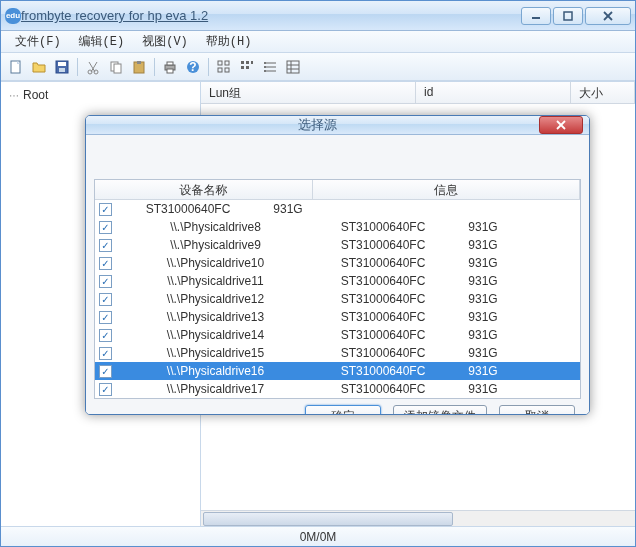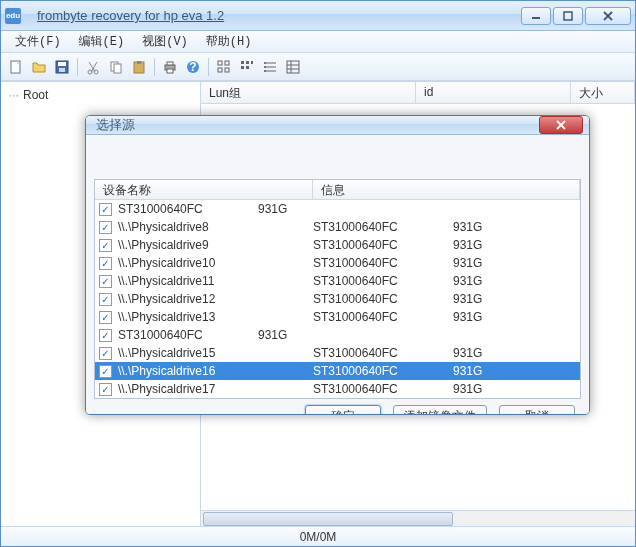--- a/index.html
+++ b/index.html
@@ -3,21 +3,21 @@
 <meta charset="utf-8">
 <style>
 * { box-sizing: border-box; margin: 0; padding: 0; font-family: "Microsoft YaHei", "SimSun", Tahoma, sans-serif; font-size: 12px; }
 body { background: #fff; width: 636px; height: 547px; overflow: hidden; position: relative; }
 
 
 .main-window { width: 636px; height: 547px; border: 1px solid #5a8fce; background: #fff; display: flex; flex-direction: column; }
 
 
 .titlebar { height: 30px; background: linear-gradient(to bottom, #e8f1fb 0%, #d3e5f8 45%, #bcd7f2 46%, #d7e8fa 100%); display: flex; align-items: center; padding: 0 4px; border-bottom: 1px solid #9bb8d9; }
-.titlebar .app-icon { width: 16px; height: 16px; background: #4a90d9; border-radius: 2px; margin-right: 16px; display: flex; align-items: center; justify-content: center; color: #fff; font-size: 8px; font-weight: bold; }
+.titlebar .app-icon { width: 16px; height: 16px; background: #4a90d9; border-radius: 7px; margin-right: 0; display: flex; align-items: center; justify-content: center; color: #fff; font-size: 8px; font-weight: bold; }
 .titlebar .title-text { flex: 1; color: #3b5a7a; font-size: 13px; text-decoration: underline; }
 .titlebar .win-controls { display: flex; gap: 2px; }
 .win-btn { width: 30px; height: 18px; border: 1px solid #7ba7d1; border-radius: 3px; background: linear-gradient(to bottom, #f3f8fd, #d4e6f7); display: flex; align-items: center; justify-content: center; color: #3b5a7a; cursor: default; font-size: 11px; }
 .win-btn.close { width: 46px; }
 
 
 .menubar { height: 22px; background: linear-gradient(to bottom, #f8fbfe, #e8f1fa); border-bottom: 1px solid #c8d8ea; display: flex; align-items: center; padding: 0 6px; gap: 2px; }
 .menu-item { padding: 2px 8px; color: #333; cursor: default; font-family: Liberation Mono, monospace; }
 
 
@@ -35,21 +35,21 @@
 .list-header { height: 22px; background: linear-gradient(to bottom, #fdfdfe, #eef2f7); border-bottom: 1px solid #d0d8e2; display: flex; }
 .list-header .col { border-right: 1px solid #d0d8e2; padding: 3px 8px; color: #333; }
 .list-body { flex: 1; }
 .list-scroll { height: 16px; background: #f0f0f0; border-top: 1px solid #d0d8e2; display: flex; align-items: center; }
 .scroll-thumb { height: 14px; background: linear-gradient(to bottom, #e8eef6, #cdd9e8); border: 1px solid #a8b8cc; border-radius: 2px; margin-left: 2px; width: 250px; }
 
 
 .statusbar { height: 20px; background: linear-gradient(to bottom, #f8fbfe, #e8f1fa); border-top: 1px solid #c8d8ea; display: flex; align-items: center; justify-content: center; color: #333; }
 
 
-.dialog { position: absolute; left: 85px; top: 115px; width: 505px; height: 300px; border: 1px solid #4a7bb5; background: #eef2f7; box-shadow: 0 0 12px rgba(0,0,0,0.4); display: flex; flex-direction: column; border-radius: 5px; overflow: hidden; }
+.dialog { position: absolute; left: 85px; top: 115px; width: 505px; height: 300px; border: 1px solid #4a7bb5; background: #eef2f7; box-shadow: 0 0 12px rgba(0,0,0,0.4); display: flex; flex-direction: column; border-radius: 5px; overflow: hidden; text-align: center; }
 .dialog-titlebar { height: 28px; background: linear-gradient(to bottom, #eaf2fb 0%, #d4e6f8 45%, #bfdaf3 46%, #d9e9fa 100%); display: flex; align-items: center; padding: 0 6px; border-bottom: 1px solid #9bb8d9; }
 .dialog-title { flex: 1; color: #3b5a7a; font-size: 13px; padding-left: 4px; }
 .dialog-close { width: 44px; height: 18px; background: linear-gradient(to bottom, #e68a8a, #c43b3b); border: 1px solid #a83030; border-radius: 3px; color: #fff; display: flex; align-items: center; justify-content: center; font-weight: bold; cursor: default; }
 
 .dialog-body { flex: 1; background: #f4f6f9; padding: 8px; display: flex; flex-direction: column; }
 .dev-list { flex: 1; border: 1px solid #b8c4d4; background: #fff; display: flex; flex-direction: column; overflow: hidden; margin-top: 36px; }
 .dev-header { height: 20px; background: linear-gradient(to bottom, #fdfdfe, #eef2f7); border-bottom: 1px solid #d0d8e2; display: flex; }
 .dev-header .dcol { padding: 2px 8px; border-right: 1px solid #d0d8e2; color: #333; }
 .dev-rows { flex: 1; overflow: hidden; }
 .dev-row { height: 18px; display: flex; align-items: center; padding: 0 4px; color: #333; }
@@ -269,20 +269,21 @@
             <div class="dsize">931G</div>
           </div>
           <div class="dev-row">
             <div class="chk">✓</div>
             <div class="dname">\\.\Physicaldrive13</div>
             <div class="dinfo">ST31000640FC</div>
             <div class="dsize">931G</div>
           </div>
           <div class="dev-row">
             <div class="chk">✓</div>
+            <div class="dname">\\.\Physicaldrive14</div>
             <div class="dinfo">ST31000640FC</div>
             <div class="dsize">931G</div>
           </div>
           <div class="dev-row">
             <div class="chk">✓</div>
             <div class="dname">\\.\Physicaldrive15</div>
             <div class="dinfo">ST31000640FC</div>
             <div class="dsize">931G</div>
           </div>
           <div class="dev-row selected">

